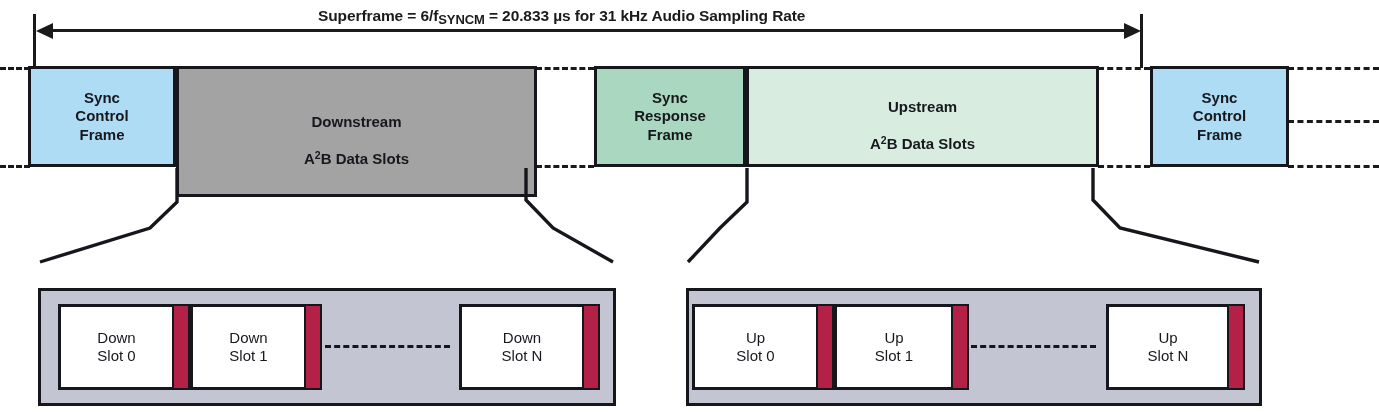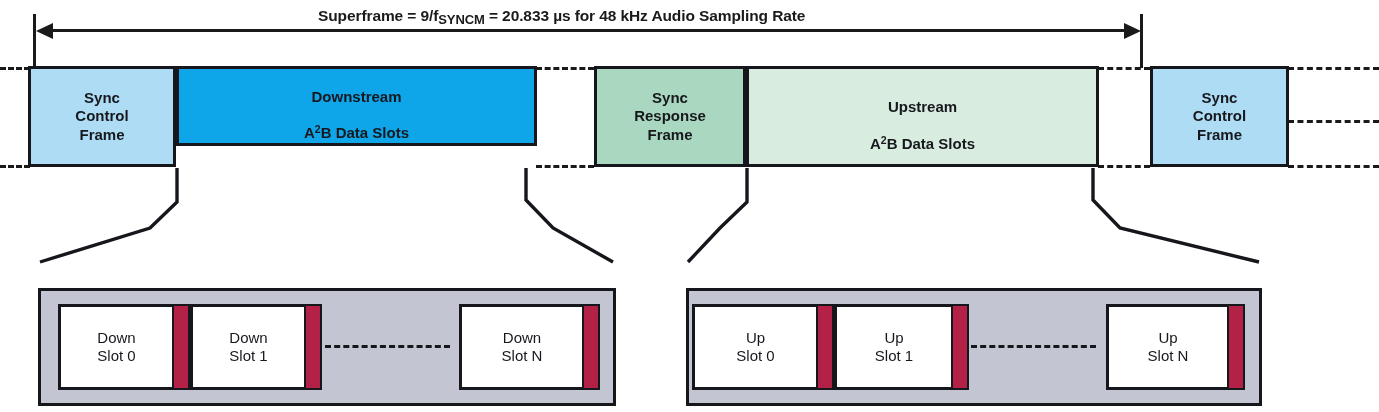--- a/index.html
+++ b/index.html
@@ -121,21 +121,21 @@
 <div id="stage">
 
   <div class="abs dim-tick" style="left:33px; top:14px; width:3px; height:54px;"></div>
   <div class="abs dim-tick" style="left:1140px; top:14px; width:3px; height:54px;"></div>
 
   <div class="abs dim-line" style="left:44px; top:29px; width:1088px; height:3px;"></div>
   <div class="abs arrow-left" style="left:36px; top:22.5px;"></div>
   <div class="abs arrow-right" style="left:1124px; top:22.5px;"></div>
 
   <div class="abs dim-label" style="left:318px; top:7px;">
-    <span>Superframe = 9/f</span><sub>SYNCM</sub><span> = 20.833 µs for 48 kHz Audio Sampling Rate</span>
+    <span>Superframe = 6/f</span><sub>SYNCM</sub><span> = 20.833 µs for 31 kHz Audio Sampling Rate</span>
   </div>
 
   <div class="abs dash-h" style="left:0px; top:67px; width:30px;"></div>
   <div class="abs dash-h" style="left:0px; top:165px; width:30px;"></div>
 
   <div class="abs dash-h" style="left:536px; top:67px; width:58px;"></div>
   <div class="abs dash-h" style="left:536px; top:165px; width:58px;"></div>
 
   <div class="abs dash-h" style="left:1098px; top:67px; width:52px;"></div>
   <div class="abs dash-h" style="left:1098px; top:165px; width:52px;"></div>
@@ -143,21 +143,21 @@
   <div class="abs dash-h" style="left:1288px; top:67px; width:91px;"></div>
   <div class="abs dash-h" style="left:1288px; top:120px; width:91px;"></div>
   <div class="abs dash-h" style="left:1288px; top:165px; width:91px;"></div>
 
   <div class="abs fblock" style="left:28px; top:66px; width:148px; height:101px; background:#aedcf5;">
     <span class="lbl">Sync
 Control
 Frame</span>
   </div>
 
-  <div class="abs fblock" style="left:176px; top:66px; width:361px; height:80px; background:#0ea5e9;align-items:center;">
+  <div class="abs fblock" style="left:176px; top:66px; width:361px; height:131px; background:#a3a3a3;align-items:center;">
     <span class="lbl">
       <span>Downstream</span><br>
       <span>A</span><sup>2</sup><span>B Data Slots</span>
     </span>
   </div>
 
   <div class="abs fblock" style="left:594px; top:66px; width:152px; height:101px; background:#aad7bf;">
     <span class="lbl">Sync
 Response
 Frame</span>

